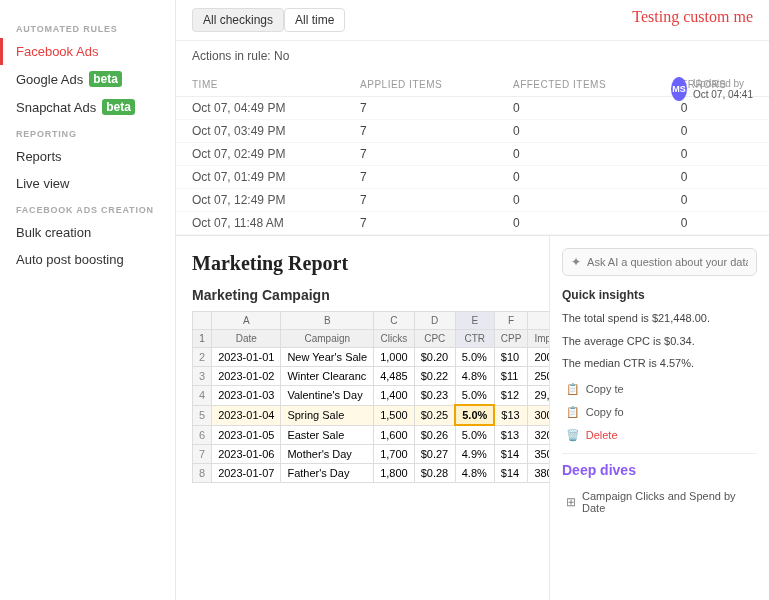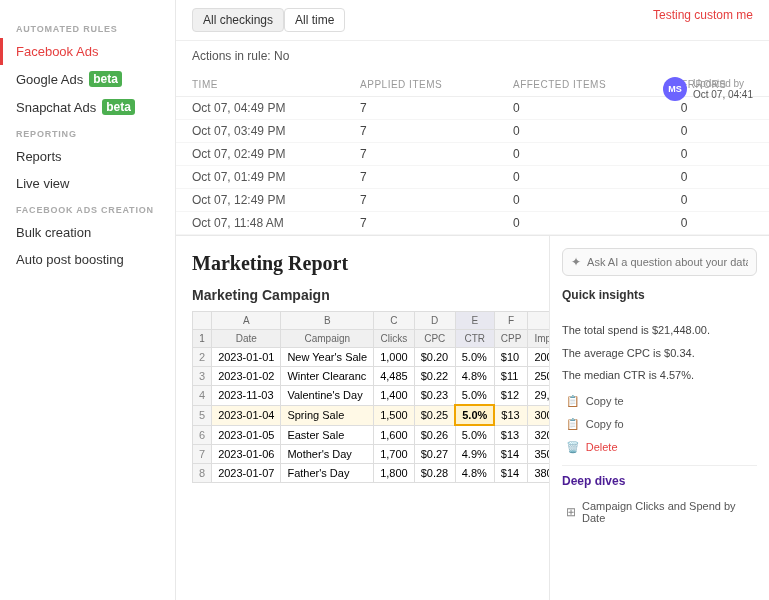--- a/index.html
+++ b/index.html
@@ -82,22 +82,23 @@
     .filter-btn.active {
       background: #f0f0f0;
       font-weight: 500;
     }
 
     .testing-label {
       position: absolute;
       right: 16px;
       top: 8px;
       color: #e53e3e;
-      font-size: 12px;
+      font-size: 16px;
       font-weight: 500;
+      font-family: Liberation Serif, serif;
     }
 
     .rule-info {
       font-size: 12px;
       color: #555;
       padding: 4px 16px;
       display: flex;
       align-items: flex-start;
       gap: 4px;
     }
@@ -106,21 +107,21 @@
       position: absolute;
       right: 16px;
       top: 36px;
       display: flex;
       align-items: center;
       gap: 6px;
       font-size: 11px;
       color: #555;
     }
     .avatar {
-      width: 24px;
+      width: 16px;
       height: 24px;
       border-radius: 50%;
       background: #6c63ff;
       color: #fff;
       display: flex;
       align-items: center;
       justify-content: center;
       font-size: 9px;
       font-weight: 700;
     }
@@ -236,21 +237,21 @@
       font-size: 11px;
       color: #555;
       width: 100%;
     }
     .ai-icon { color: #888; font-size: 12px; }
 
     .section-title {
       font-size: 12px;
       font-weight: 700;
       color: #333;
-      margin-bottom: 20px;
+      margin-bottom: 8px;
     }
 
     .insight-text {
       font-size: 11px;
       color: #444;
       margin-bottom: 6px;
       line-height: 1.5;
     }
 
     .insight-actions {
@@ -269,23 +270,23 @@
       padding: 3px 4px;
       border-radius: 4px;
     }
     .action-icon { font-size: 11px; color: #666; }
     .delete-btn { color: #e53e3e; }
     .delete-btn .action-icon { color: #e53e3e; }
 
     .divider { border: none; border-top: 1px solid #eee; margin: 8px 0; }
 
     .deep-dives-title {
-      font-size: 12px;
+      font-size: 14px;
       font-weight: 700;
-      color: #4c1d95;
+      color: #8b5cf6;
       margin-bottom: 8px;
     }
 
     .deep-dive-item {
       display: flex;
       align-items: center;
       gap: 6px;
       font-size: 11px;
       color: #555;
       cursor: pointer;
@@ -441,21 +442,21 @@
               <td>2023-01-02</td>
               <td>Winter Clearanc</td>
               <td>4,485</td>
               <td>$0.22</td>
               <td>4.8%</td>
               <td>$11</td>
               <td>250,</td>
             </tr>
             <tr>
               <td>4</td>
-              <td>2023-11-03</td>
+              <td>2023-01-03</td>
               <td>Valentine's Day</td>
               <td>1,400</td>
               <td>$0.23</td>
               <td>5.0%</td>
               <td>$12</td>
               <td>29,</td>
             </tr>
             <tr class="highlighted-row">
               <td>5</td>
               <td>2023-01-04</td>

